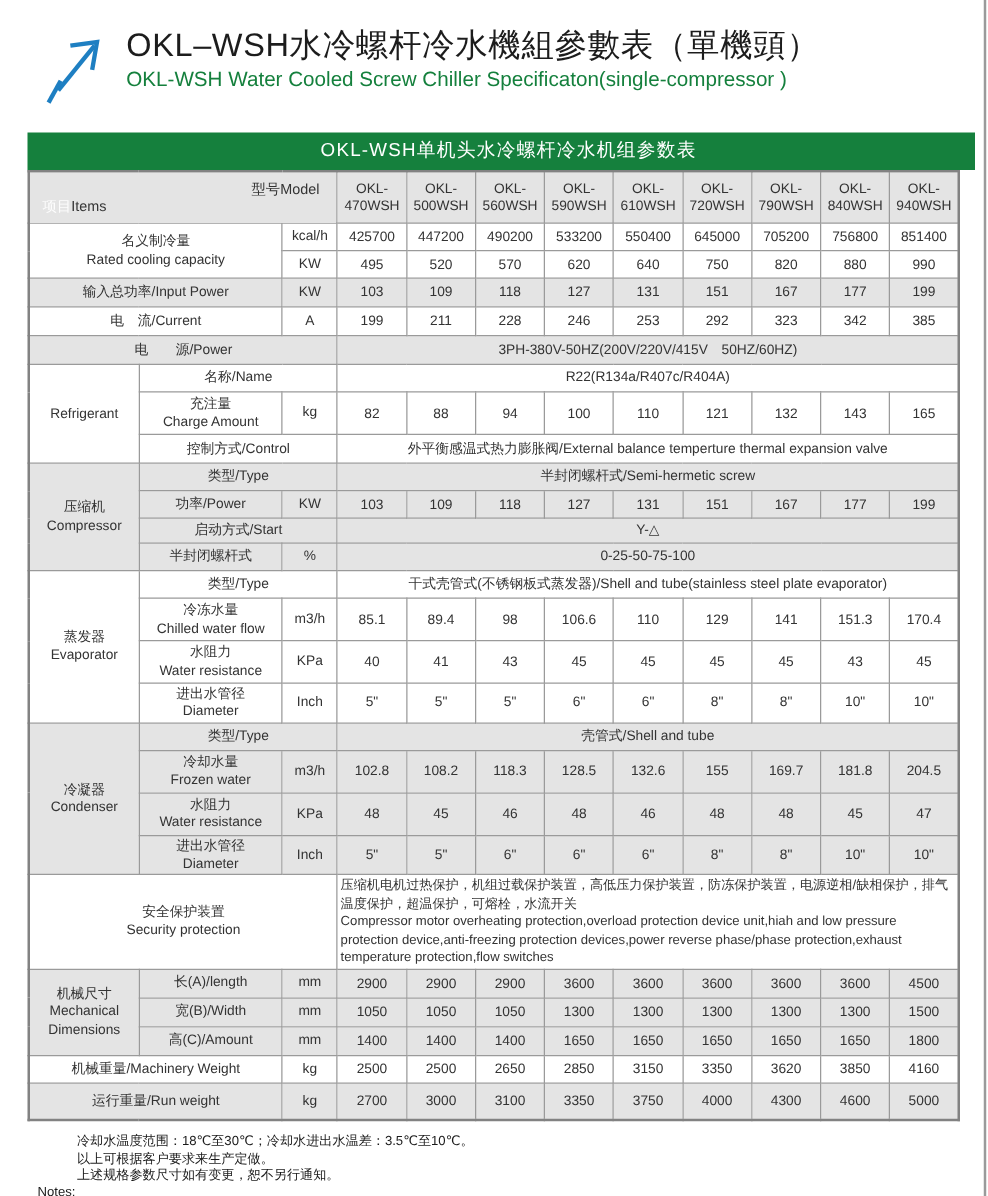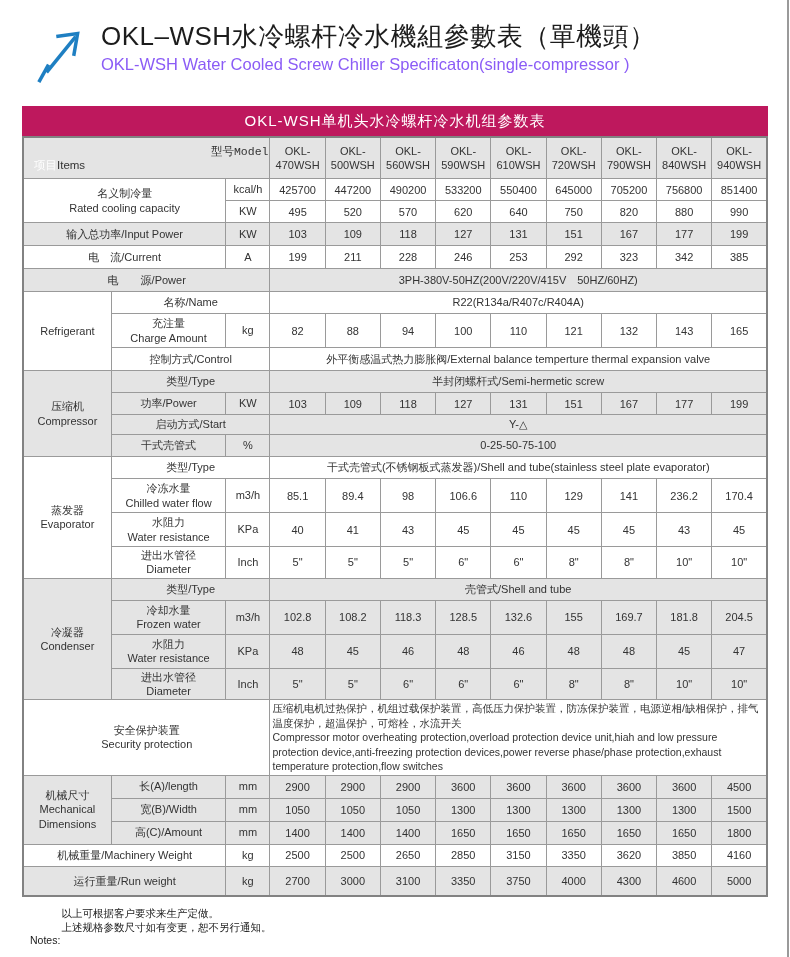--- a/index.html
+++ b/index.html
@@ -6,21 +6,21 @@
   body{
     width:790px;height:957px;background:#ffffff;overflow:hidden;position:relative;
     font-family:"Liberation Sans","DejaVu Sans",sans-serif;color:#222;
   }
   .edge-line{position:absolute;right:1px;top:0;width:2px;height:957px;background:#9a9a9a;}
   
   .hdr{position:relative;height:64px;margin-top:20px;}
   .hdr-icon{position:absolute;left:34px;top:2px;}
   .hdr-text{position:absolute;left:101px;top:0;}
   .title-cn{font-size:26px;font-weight:500;color:#1c1c1c;letter-spacing:0.5px;line-height:32px;}
-  .title-en{font-size:16.5px;color:#8b5cf6;line-height:24px;}
+  .title-en{font-size:16.5px;color:#15803d;line-height:24px;}
   
   .banner{
     width:746px;margin:22px 0 0 22px;height:30px;line-height:30px;text-align:center;
     color:#fff;font-size:15px;letter-spacing:1px;
   }
   
   table.spec{
     width:746px;margin-left:22px;border-collapse:collapse;table-layout:fixed;
     border:2px solid #828282;
   }
@@ -38,21 +38,21 @@
   td.model .ln{line-height:1.3;}
   
   td.corner{
     position:relative;height:38px;
     background-image:linear-gradient(to right bottom,
       transparent calc(50% - 0.6px), #9a9a9a calc(50% - 0.6px),
       #9a9a9a calc(50% + 0.6px), transparent calc(50% + 0.6px));
   }
   .corner-items{position:absolute;left:10px;bottom:5px;font-size:11.5px;}
   .corner-items .wh{color:#fdfdfd;}
-  .corner-model{position:absolute;right:1px;top:6px;font-size:11.5px;font-family:Liberation Mono, monospace;}
+  .corner-model{position:absolute;right:14px;top:6px;font-size:11.5px;}
   
   .notes{margin:10px 0 0 30px;font-size:10.5px;line-height:1.2;color:#1a1a1a;}
   .notes .note-line{white-space:pre-wrap;margin:0;padding:0 10px 1px 0;}
 </style>
 </head>
 <body>
 
 <div class="edge-line"></div>
 
 <div class="hdr">
@@ -60,21 +60,21 @@
     <path d="M13 52 L43 15" stroke="#1e7fc2" stroke-width="3.6"></path>
     <path d="M23 15 L45 12 L41 35" stroke="#1e7fc2" stroke-width="3.6" fill="none"></path>
     <path d="M5 62 L15 44" stroke="#1e7fc2" stroke-width="3.6"></path>
   </svg>
   <div class="hdr-text">
     <div class="title-cn">OKL–WSH水冷螺杆冷水機組參數表（單機頭）</div>
     <div class="title-en">OKL-WSH Water Cooled Screw Chiller Specificaton(single-compressor )</div>
   </div>
 </div>
 
-<div class="banner" style="background: #be185d;">OKL-WSH单机头水冷螺杆冷水机组参数表</div>
+<div class="banner" style="background: #15803d; padding-left: 12px;">OKL-WSH单机头水冷螺杆冷水机组参数表</div>
 
 <table class="spec">
   <colgroup>
     <col style="width:88px">
       <col style="width:114px">
       <col style="width:44px">
     <col style="width:55px">
       <col style="width:55px">
       <col style="width:55px">
     <col style="width:55px">
@@ -272,21 +272,21 @@
       <tr class="band-g" style="height: 20px;">
         <td colspan="2" class="lbl">
           <div class="ln">启动方式/Start</div>
         </td>
         <td colspan="9" class="merged">
           <div class="ln">Y-△</div>
         </td>
       </tr>
       <tr class="band-g" style="height: 22px;">
         <td class="lbl">
-          <div class="ln">干式壳管式</div>
+          <div class="ln">半封闭螺杆式</div>
         </td>
         <td class="unit">
           <div class="ln">%</div>
         </td>
         <td colspan="9" class="merged">
           <div class="ln">0-25-50-75-100</div>
         </td>
       </tr>
       <tr class="band-w" style="height: 22px;">
         <td rowspan="4" class="sec">
@@ -308,21 +308,21 @@
         <td class="unit">
           <div class="ln">m3/h</div>
         </td>
         <td class="val">85.1</td>
         <td class="val">89.4</td>
         <td class="val">98</td>
         <td class="val">106.6</td>
         <td class="val">110</td>
         <td class="val">129</td>
         <td class="val">141</td>
-        <td class="val">236.2</td>
+        <td class="val">151.3</td>
         <td class="val">170.4</td>
       </tr>
       <tr class="band-w" style="height: 34px;">
         <td class="lbl">
           <div class="ln">水阻力</div>
           <div class="ln">Water resistance</div>
         </td>
         <td class="unit">
           <div class="ln">KPa</div>
         </td>
@@ -517,16 +517,17 @@
         <td class="val">3750</td>
         <td class="val">4000</td>
         <td class="val">4300</td>
         <td class="val">4600</td>
         <td class="val">5000</td>
       </tr>
     </tbody>
 </table>
 
 <div class="notes" id="notes">
+    <div class="note-line">　　　冷却水温度范围：18℃至30℃；冷却水进出水温差：3.5℃至10℃。</div>
     <div class="note-line">　　　以上可根据客户要求来生产定做。</div>
     <div class="note-line">　　　上述规格参数尺寸如有变更，恕不另行通知。</div>
     <div class="note-line">Notes:</div>
   </div>
 
 </body></html>

